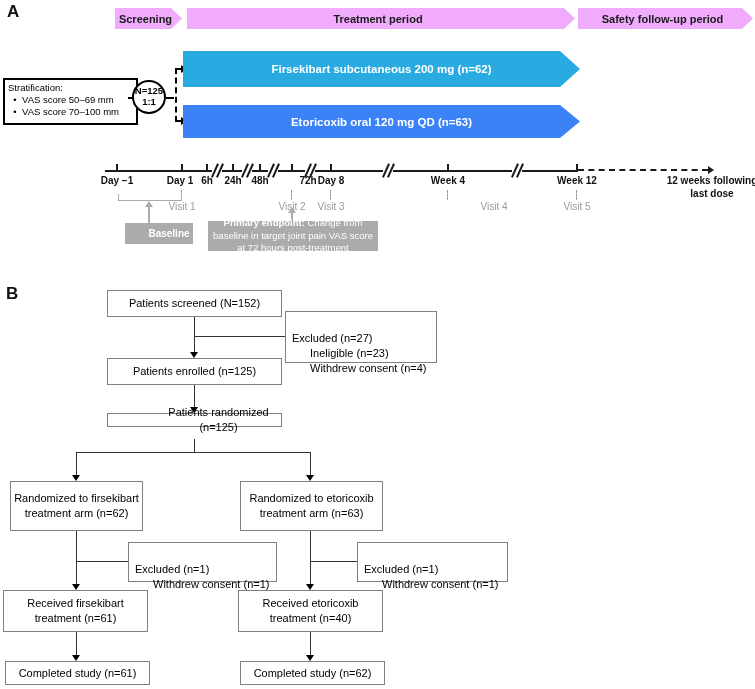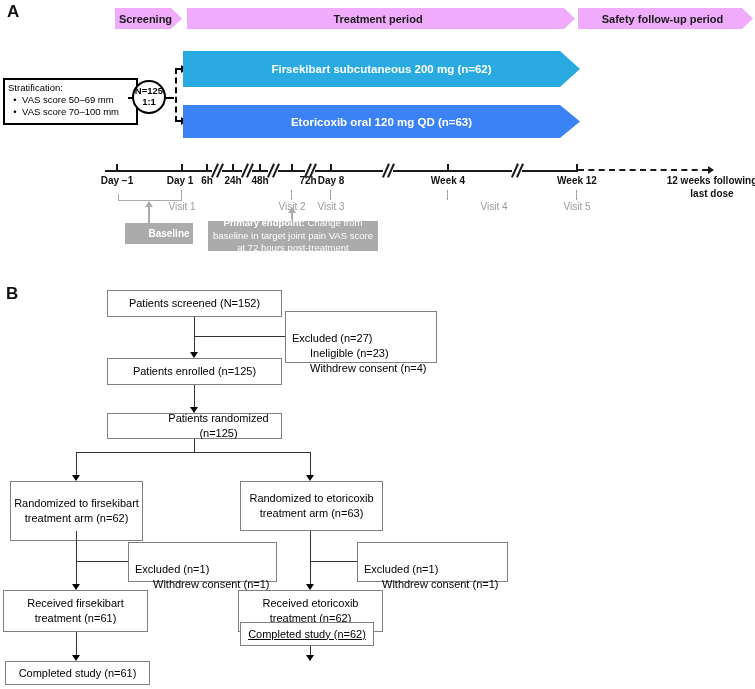--- a/index.html
+++ b/index.html
@@ -200,52 +200,52 @@
 
   <div class="vline" style="left:194px;top:317px;height:36px;"></div>
   <div class="hline" style="left:194px;top:336px;width:91px;"></div>
   <div class="arr-down" style="left:190px;top:352px;"></div>
 
   <div class="fbox" style="left:107px;top:358px;width:175px;height:27px;">Patients enrolled (n=125)</div>
 
   <div class="vline" style="left:194px;top:385px;height:23px;"></div>
   <div class="arr-down" style="left:190px;top:407px;"></div>
 
-  <div class="fbox" style="left:107px;top:413px;width:175px;height:26px;padding-left:48px;">Patients randomized (n=125)</div>
+  <div class="fbox" style="left:107px;top:413px;width:175px;height:14px;padding-left:48px;">Patients randomized (n=125)</div>
 
   <div class="vline" style="left:194px;top:439px;height:14px;"></div>
   <div class="hline" style="left:76px;top:452px;width:235px;"></div>
   <div class="vline" style="left:76px;top:452px;height:24px;"></div>
   <div class="vline" style="left:310px;top:452px;height:24px;"></div>
   <div class="arr-down" style="left:72px;top:475px;"></div>
   <div class="arr-down" style="left:306px;top:475px;"></div>
 
-  <div class="fbox" style="left:10px;top:481px;width:133px;height:60px;">Randomized to firsekibart treatment arm (n=62)</div>
+  <div class="fbox" style="left:10px;top:481px;width:133px;height:50px;">Randomized to firsekibart treatment arm (n=62)</div>
   <div class="fbox" style="left:240px;top:481px;width:143px;height:50px;">Randomized to etoricoxib treatment arm (n=63)</div>
 
   <div class="vline" style="left:76px;top:531px;height:54px;"></div>
   <div class="hline" style="left:76px;top:561px;width:52px;"></div>
   <div class="arr-down" style="left:72px;top:584px;"></div>
   <div class="fbox left-align" style="left:128px;top:542px;width:149px;height:40px;">
     <span>Excluded (n=1)</span>
     <span class="indent">Withdrew consent (n=1)</span>
   </div>
 
   <div class="vline" style="left:310px;top:531px;height:54px;"></div>
   <div class="hline" style="left:310px;top:561px;width:47px;"></div>
   <div class="arr-down" style="left:306px;top:584px;"></div>
   <div class="fbox left-align" style="left:357px;top:542px;width:151px;height:40px;">
     <span>Excluded (n=1)</span>
     <span class="indent">Withdrew consent (n=1)</span>
   </div>
 
   <div class="fbox" style="left:3px;top:590px;width:145px;height:42px;">Received firsekibart treatment (n=61)</div>
-  <div class="fbox" style="left:238px;top:590px;width:145px;height:42px;">Received etoricoxib treatment (n=62)</div>
+  <div class="fbox" style="left:238px;top:590px;width:145px;height:42px;">Received etoricoxib treatment (n=40)</div>
 
   <div class="vline" style="left:76px;top:632px;height:24px;"></div>
   <div class="arr-down" style="left:72px;top:655px;"></div>
   <div class="vline" style="left:310px;top:632px;height:24px;"></div>
   <div class="arr-down" style="left:306px;top:655px;"></div>
 
   <div class="fbox" style="left:5px;top:661px;width:145px;height:24px;">Completed study (n=61)</div>
-  <div class="fbox" style="left:240px;top:622px;width:134px;height:24px;text-decoration:underline;">Completed study (n=62)</div>
+  <div class="fbox" style="left:240px;top:661px;width:145px;height:24px;">Completed study (n=62)</div>
 
 </div>
 
 </body></html>

